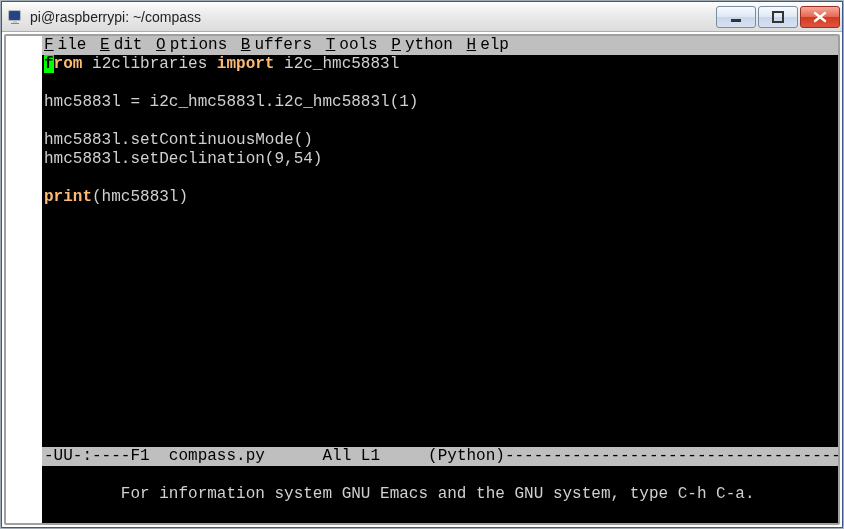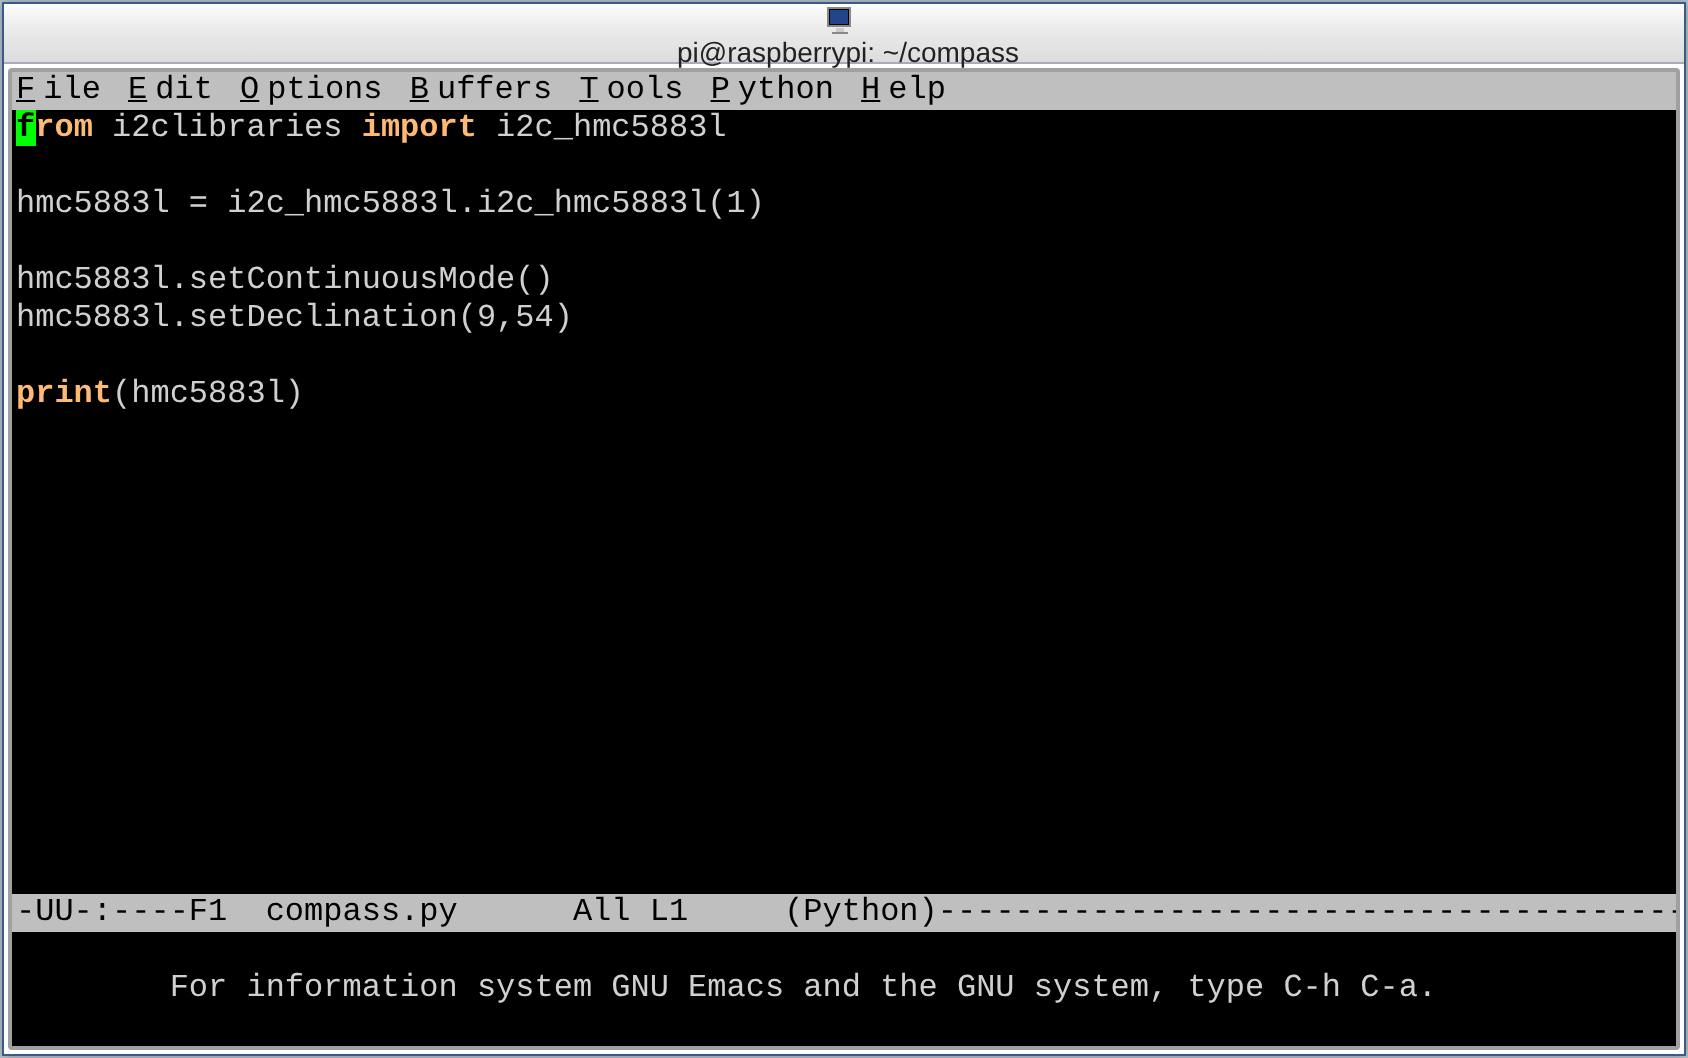--- a/index.html
+++ b/index.html
@@ -22,21 +22,20 @@
   }
   .titlebar {
     height: 30px;
     background: linear-gradient(to bottom, #fefefe 0%, #ececec 40%, #dcdcdc 100%);
     display: flex;
     align-items: center;
     padding: 0 2px 0 6px;
     border-bottom: 1px solid #aab;
     font-family: "Segoe UI", Tahoma, sans-serif;
     font-size: 14px;
-    flex-direction: column;
   }
   .titlebar .icon {
     width: 16px; height: 16px;
     margin-right: 6px;
     display: inline-flex;
     align-items: center;
     justify-content: center;
   }
   .titlebar .title { flex: 1; color: #222; }
   .win-controls { display: flex; gap: 0; }
@@ -56,20 +55,21 @@
     border-color: #9a3020;
   }
   .win-btn svg { display: block; }
   .client {
     flex: 1;
     display: flex;
     border: 2px solid #a0a0a0;
     margin: 2px;
     border-radius: 2px;
     overflow: hidden;
+    padding-left: 36px;
   }
   .terminal {
     flex: 1;
     background: #000;
     color: #d0d0d0;
     font-family: "Courier New", monospace;
     font-size: 16px;
     line-height: 19px;
     display: flex;
     flex-direction: column;

